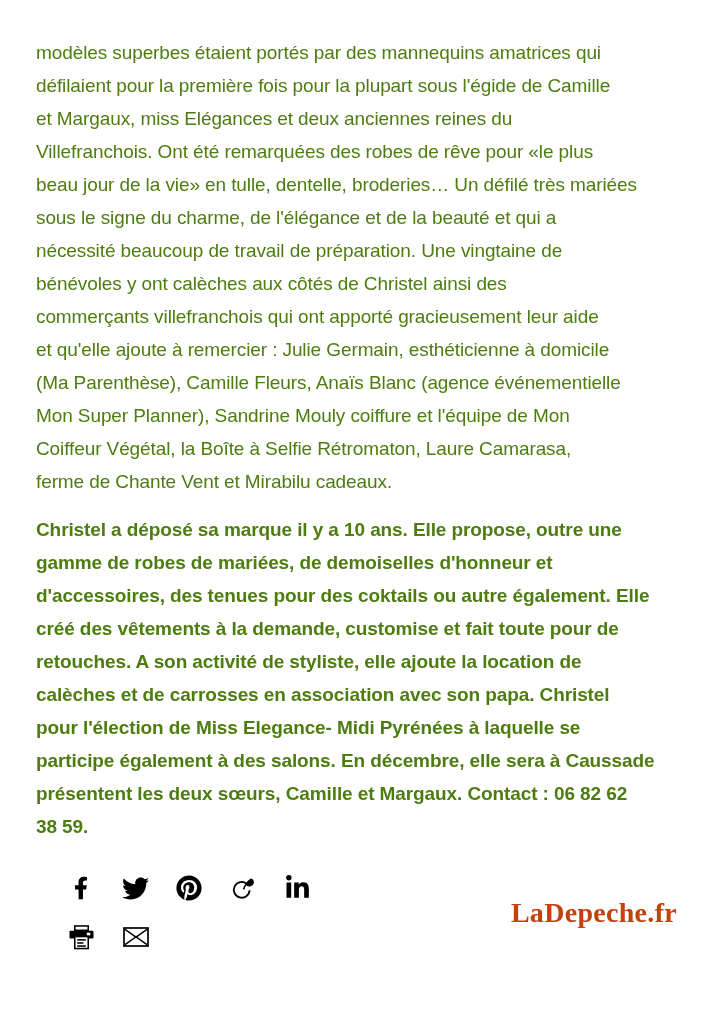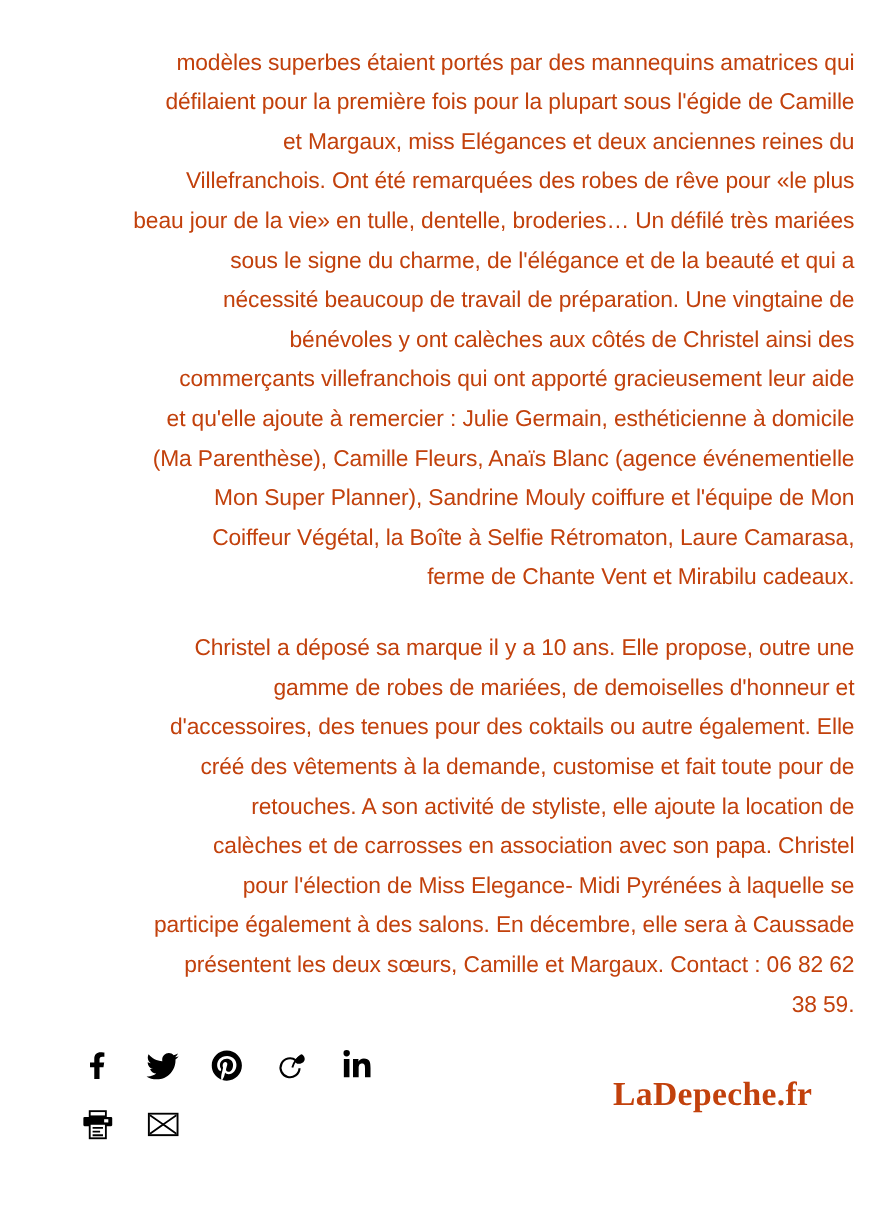--- a/index.html
+++ b/index.html
@@ -6,28 +6,27 @@
   .page {
     position: relative;
     width: 724px;
     height: 1023px;
     background: #ffffff;
     overflow: hidden;
     font-family: "Liberation Sans", sans-serif;
   }
   .article {
     position: absolute;
-    left: 52px;
+    left: 36px;
     top: 36px;
     width: 660px;
-    color: #c2410c;
-    text-align: right;
+    color: #4d7c0f;
   }
   .paragraph { margin: 0; padding: 0; }
-  .paragraph + .paragraph { margin-top: 26px; }
+  .paragraph + .paragraph { margin-top: 15px; font-weight: bold; }
   .line {
     font-size: 19px;
     line-height: 33px;
     white-space: nowrap;
     letter-spacing: -0.1px;
   }
   .share-row {
     position: absolute;
     left: 67px;
     top: 874px;

